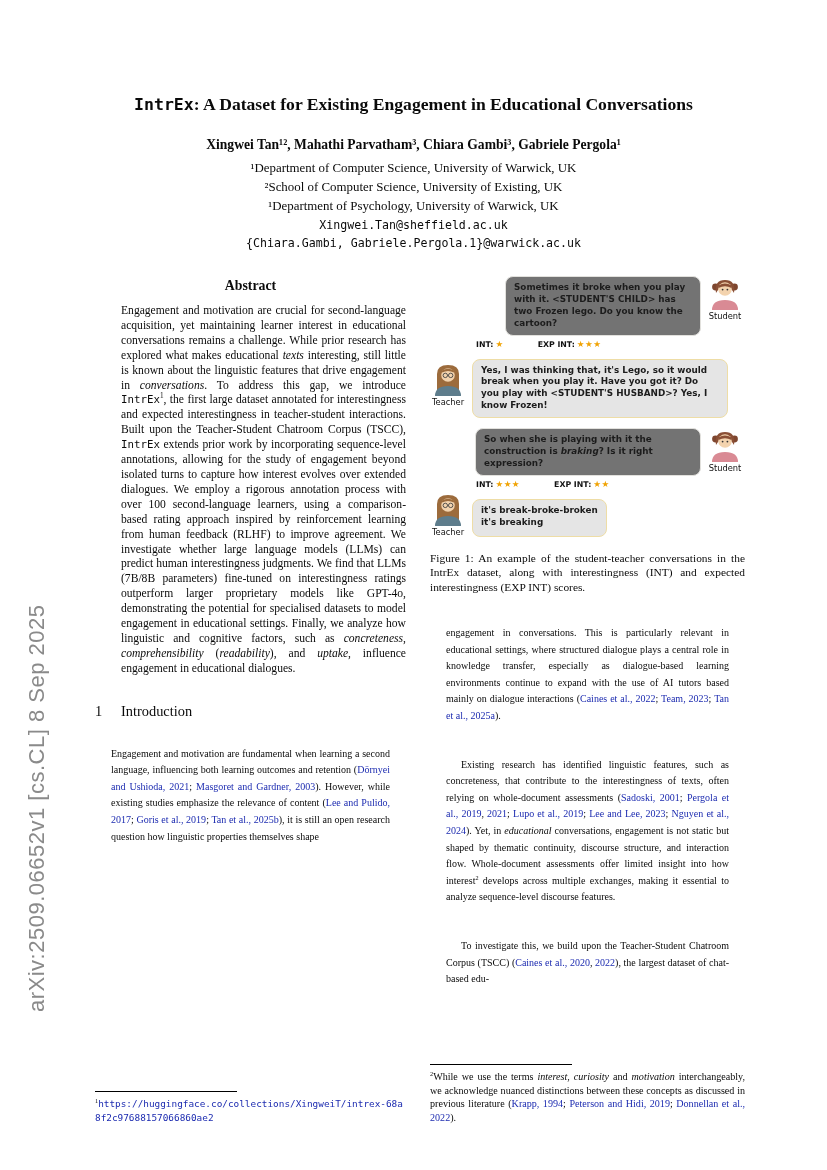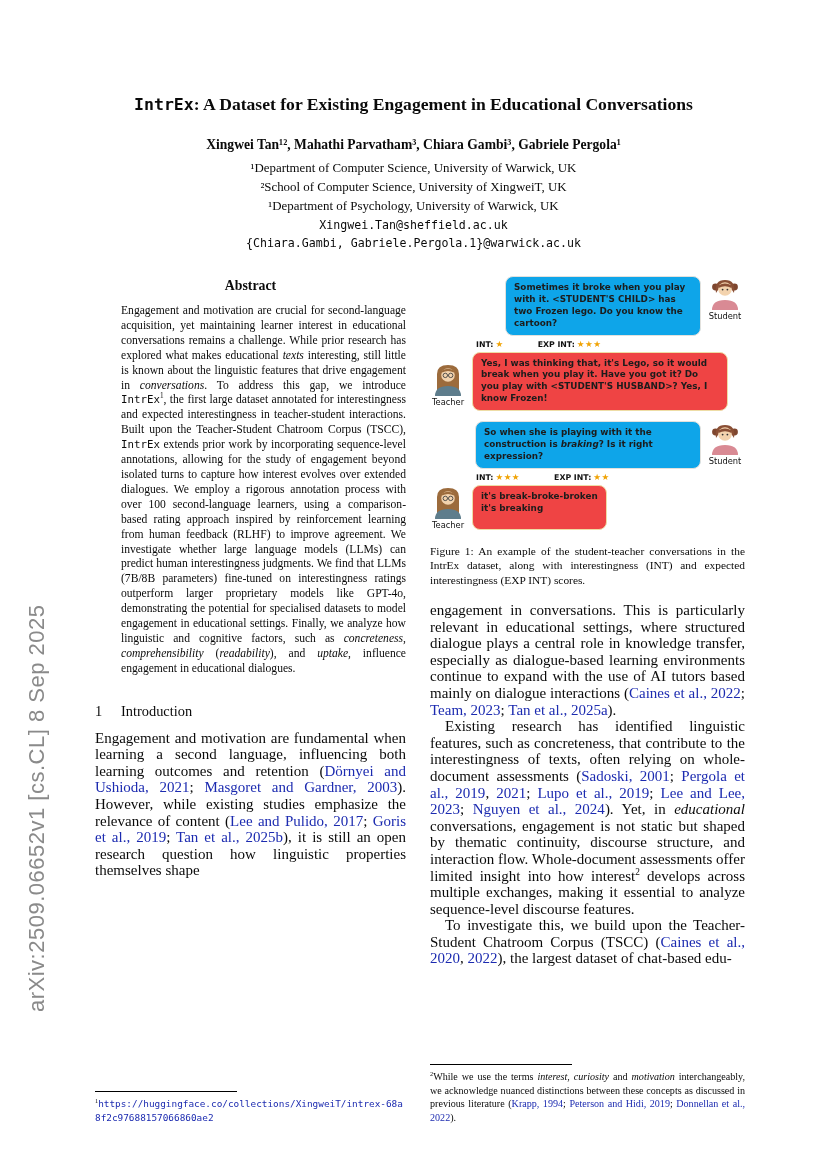--- a/index.html
+++ b/index.html
@@ -14,37 +14,37 @@
   .affil{font-size:12.9px;line-height:19px;}
   .email{font-family:"DejaVu Sans Mono",monospace;font-size:11.6px;line-height:18px;}
   .columns{display:flex;margin:24px 82px 0 95px;height:848px;}
   .col{display:flex;flex-direction:column;overflow:hidden;}
   .col-left{width:311px;flex:0 0 311px;margin-right:24px;}
   .col-right{width:315px;flex:0 0 315px;}
   .abs-head{text-align:center;font-size:13.8px;font-weight:bold;margin:2px 0 10px 0;}
   .abs-body{font-size:11.6px;line-height:14.9px;text-align:justify;padding-left:26px;margin:0 0 16px 0;}
   .sec-head{font-size:14.4px;font-weight:normal;margin:10px 0 10px 0;}
   .sec-num{display:inline-block;min-width:26px;}
-  p.body{font-size:15px;line-height:16.6px;text-align:justify;margin:0;}
+  p.body{font-size:10px;line-height:16.6px;text-align:justify;margin:16px;}
   p.ind{text-indent:15px;}
   .fnblock{margin-top:auto;}
   .fnrule{width:142px;border-top:1px solid #000;margin-bottom:5px;}
   .fn{font-size:10.1px;line-height:13.4px;text-align:justify;}
   
   .figure{margin:2px 0 6px 0;}
   .chat{width:100%;}
   .crow{display:flex;margin-bottom:3px;}
   .crow.stu{justify-content:flex-end;gap:6px;padding-right:2px;}
   .crow.tea{justify-content:flex-start;gap:6px;}
   .avcol{display:flex;flex-direction:column;align-items:center;width:36px;flex:0 0 36px;}
   .avlabel{font-family:"DejaVu Sans",sans-serif;font-size:8.3px;margin-top:1px;color:#111;}
   .bubble{border-radius:8px;padding:5px 8px;font-family:"DejaVu Sans",sans-serif;font-size:8.8px;
           line-height:1.35;font-weight:600;color:#1c1c1c;}
-  .bubble.stu{background:#0ea5e9;border:1px solid #e2e1dd;}
-  .bubble.tea{background:#ef4444;border:1px solid #eeddA6;}
+  .bubble.stu{background:#737373;border:1px solid #e2e1dd;}
+  .bubble.tea{background:#e5e5e5;border:1px solid #eeddA6;margin-top:7px;}
   .bw1{max-width:178px;}
   .bw2{max-width:238px;}
   .bw3{max-width:208px;}
   .ratrow{display:flex;gap:34px;align-items:center;margin:1px 0 3px 46px;}
   .rating{font-family:"DejaVu Sans",sans-serif;font-size:7.8px;font-weight:700;color:#111;}
   .stars{color:#f0a202;font-size:8.6px;letter-spacing:.5px;margin-left:2px;}
   .caption{font-size:11.4px;line-height:14.8px;text-align:justify;margin:14px 0 14px 0;}
   .tea-av{margin-top:10px;}
   
   .i{font-style:italic}
@@ -60,21 +60,21 @@
 <body>
 
 <div class="page">
 
   <div class="arxiv">arXiv:2509.06652v1  [cs.CL]  8 Sep 2025</div>
 
   <div class="header">
     <h1 class="title"><span class="mono-b">IntrEx</span><span>: A Dataset for Existing Engagement in Educational Conversations</span></h1>
     <div class="authors">Xingwei Tan¹², Mahathi Parvatham³, Chiara Gambi³, Gabriele Pergola¹</div>
     <div class="affil">¹Department of Computer Science, University of Warwick, UK</div>
-    <div class="affil">²School of Computer Science, University of XingweiT, UK</div>
+    <div class="affil">²School of Computer Science, University of Existing, UK</div>
     <div class="affil">¹Department of Psychology, University of Warwick, UK</div>
     <div class="email">Xingwei.Tan@sheffield.ac.uk</div>
     <div class="email">{Chiara.Gambi, Gabriele.Pergola.1}@warwick.ac.uk</div>
   </div>
 
   <div class="columns">
 
     <div class="col col-left">
       <div class="abs-head">Abstract</div>
       <p class="abs-body"><span>Engagement and motivation are crucial for second-language acquisition, yet maintaining learner interest in educational conversations remains a challenge. While prior research has explored what makes educational </span><span class="i">texts</span><span> interesting, still little is known about the linguistic features that drive engagement in </span><span class="i">conversations</span><span>. To address this gap, we introduce </span><span class="mono">IntrEx</span><span class="sup">1</span><span>, the first large dataset annotated for interestingness and expected interestingness in teacher-student interactions. Built upon the Teacher-Student Chatroom Corpus (TSCC), </span><span class="mono">IntrEx</span><span> extends prior work by incorporating sequence-level annotations, allowing for the study of engagement beyond isolated turns to capture how interest evolves over extended dialogues. We employ a rigorous annotation process with over 100 second-language learners, using a comparison-based rating approach inspired by reinforcement learning from human feedback (RLHF) to improve agreement. We investigate whether large language models (LLMs) can predict human interestingness judgments. We find that LLMs (7B/8B parameters) fine-tuned on interestingness ratings outperform larger proprietary models like GPT-4o, demonstrating the potential for specialised datasets to model engagement in educational settings. Finally, we analyze how linguistic and cognitive factors, such as </span><span class="i">concreteness</span><span>, </span><span class="i">comprehensibility</span><span> (</span><span class="i">readability</span><span>), and </span><span class="i">uptake</span><span>, influence engagement in educational dialogues.</span></p>

